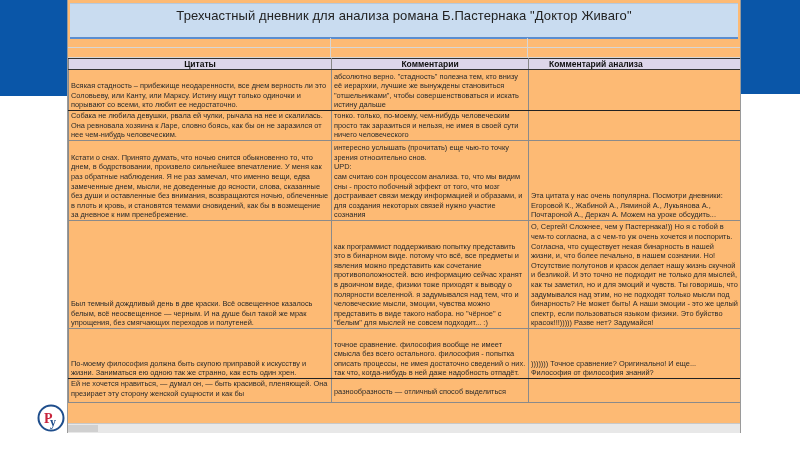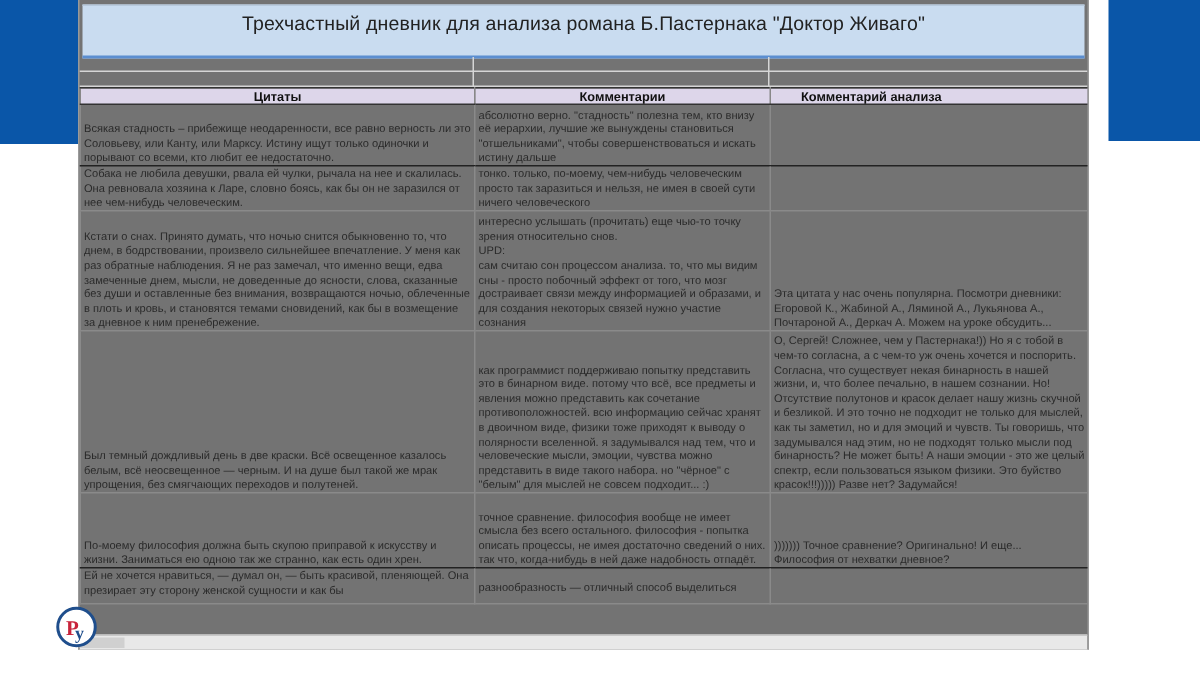--- a/index.html
+++ b/index.html
@@ -8,22 +8,22 @@
     background: #ffffff;
     font-family: "Liberation Sans", sans-serif;
   }
   .blue-band-left {
     position: absolute; left: 0; top: 0; width: 68px; height: 96px; background: #0a56a8;
   }
   .blue-band-right {
     position: absolute; left: 739px; top: 0; width: 61px; height: 94px; background: #0a56a8;
   }
   .sheet {
-    position: absolute; left: 52px; top: 0; width: 672px; height: 433px;
-    background: #737373; border-left: 1px solid #9a9a9a; border-right: 1px solid #9a9a9a;
+    position: absolute; left: 67px; top: 0; width: 672px; height: 433px;
+    background: #fdba74; border-left: 1px solid #9a9a9a; border-right: 1px solid #9a9a9a;
     overflow: hidden;
   }
   .title-row {
     position: absolute; left: 2px; top: 3px; width: 668px; height: 33px;
     background: #c9dcf0; border-top: 1px solid #b7c9dc; border-bottom: 2px solid #5b8ed0;
   }
   .title-text {
     position: absolute; left: 0; top: 4px; width: 100%; text-align: center;
     font-size: 13px; color: #222; letter-spacing: 0.1px;
   }
@@ -80,21 +80,21 @@
     </colgroup>
     <thead>
       <tr>
         <th>Цитаты</th>
         <th>Комментарии</th>
         <th class="left-align">Комментарий анализа</th>
       </tr>
     </thead>
     <tbody>
       <tr class="thick" style="height:41px;">
-        <td>Всякая стадность – прибежище неодаренности, все равно верность ли это Соловьеву, или Канту, или Марксу. Истину ищут только одиночки и порывают со всеми, кто любит ее недостаточно.</td>
+        <td>Всякая стадность – прибежище неодаренности, все днем верность ли это Соловьеву, или Канту, или Марксу. Истину ищут только одиночки и порывают со всеми, кто любит ее недостаточно.</td>
         <td>абсолютно верно. "стадность" полезна тем, кто внизу её иерархии, лучшие же вынуждены становиться "отшельниками", чтобы совершенствоваться и искать истину дальше</td>
         <td></td>
       </tr>
       <tr style="height:30px;">
         <td>Собака не любила девушки, рвала ей чулки, рычала на нее и скалилась. Она ревновала хозяина к Ларе, словно боясь, как бы он не заразился от нее чем-нибудь человеческим.</td>
         <td>тонко. только, по-моему, чем-нибудь человеческим просто так заразиться и нельзя, не имея в своей сути ничего человеческого</td>
         <td></td>
       </tr>
       <tr style="height:80px;">
         <td>Кстати о снах. Принято думать, что ночью снится обыкновенно то, что днем, в бодрствовании, произвело сильнейшее впечатление. У меня как раз обратные наблюдения. Я не раз замечал, что именно вещи, едва замеченные днем, мысли, не доведенные до ясности, слова, сказанные без души и оставленные без внимания, возвращаются ночью, облеченные в плоть и кровь, и становятся темами сновидений, как бы в возмещение за дневное к ним пренебрежение.</td>
@@ -104,21 +104,21 @@
         <td>Эта цитата у нас очень популярна. Посмотри дневники: Егоровой К., Жабиной А., Ляминой А., Лукьянова А., Почтароной А., Деркач А. Можем на уроке обсудить...</td>
       </tr>
       <tr style="height:108px;">
         <td>Был темный дождливый день в две краски. Всё освещенное казалось белым, всё неосвещенное — черным. И на душе был такой же мрак упрощения, без смягчающих переходов и полутеней.</td>
         <td>как программист поддерживаю попытку представить это в бинарном виде. потому что всё, все предметы и явления можно представить как сочетание противоположностей. всю информацию сейчас хранят в двоичном виде, физики тоже приходят к выводу о полярности вселенной. я задумывался над тем, что и человеческие мысли, эмоции, чувства можно представить в виде такого набора. но "чёрное" с "белым" для мыслей не совсем подходит... :)</td>
         <td>О, Сергей! Сложнее, чем у Пастернака!)) Но я с тобой в чем-то согласна, а с чем-то уж очень хочется и поспорить. Согласна, что существует некая бинарность в нашей жизни, и, что более печально, в нашем сознании. Но! Отсутствие полутонов и красок делает нашу жизнь скучной и безликой. И это точно не подходит не только для мыслей, как ты заметил, но и для эмоций и чувств. Ты говоришь, что задумывался над этим, но не подходят только мысли под бинарность? Не может быть! А наши эмоции - это же целый спектр, если пользоваться языком физики. Это буйство красок!!!))))) Разве нет? Задумайся!</td>
       </tr>
       <tr class="thick" style="height:50px;">
         <td>По-моему философия должна быть скупою приправой к искусству и жизни. Заниматься ею одною так же странно, как есть один хрен.</td>
         <td>точное сравнение. философия вообще не имеет смысла без всего остального. философия - попытка описать процессы, не имея достаточно сведений о них. так что, когда-нибудь в ней даже надобность отпадёт.</td>
-        <td>))))))) Точное сравнение? Оригинально! И еще... Философия от нехватки дневное?</td>
+        <td>))))))) Точное сравнение? Оригинально! И еще... Философия от философия знаний?</td>
       </tr>
       <tr style="height:24px;">
         <td style="vertical-align:top;">Ей не хочется нравиться, — думал он, — быть красивой, пленяющей. Она презирает эту сторону женской сущности и как бы</td>
         <td style="vertical-align:top;padding-top:8px;margin-left:27px;">разнообразность — отличный способ выделиться</td>
         <td></td>
       </tr>
     </tbody>
   </table>
 
   <div class="scrollbar">

